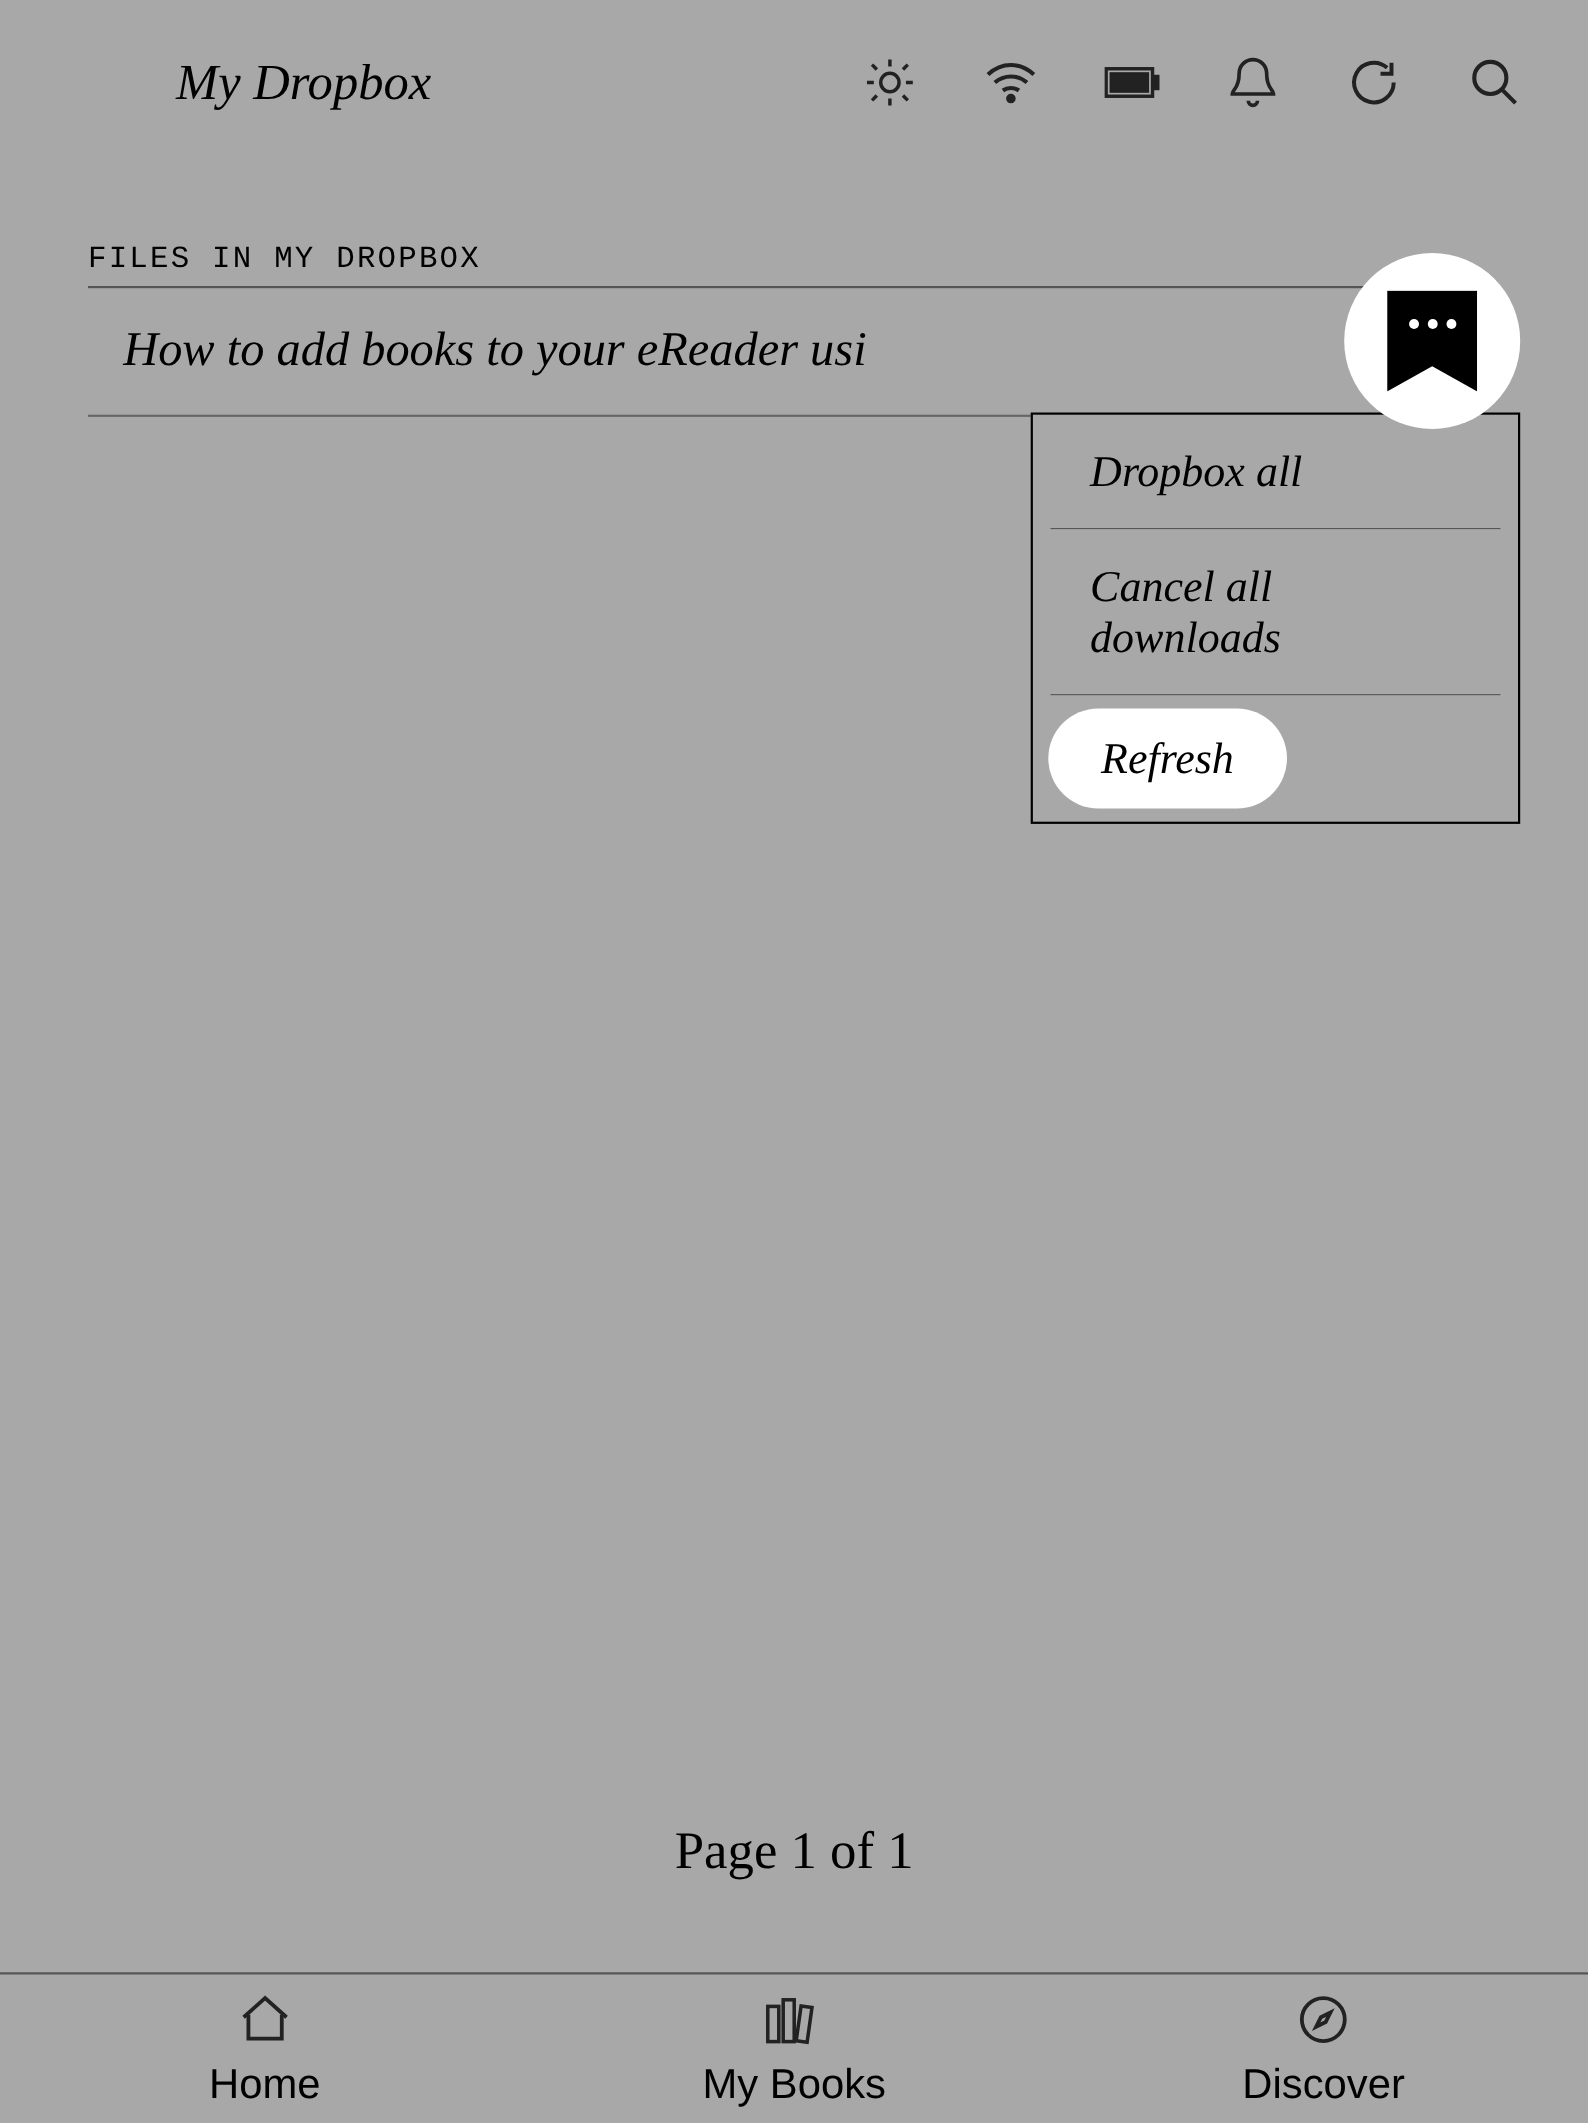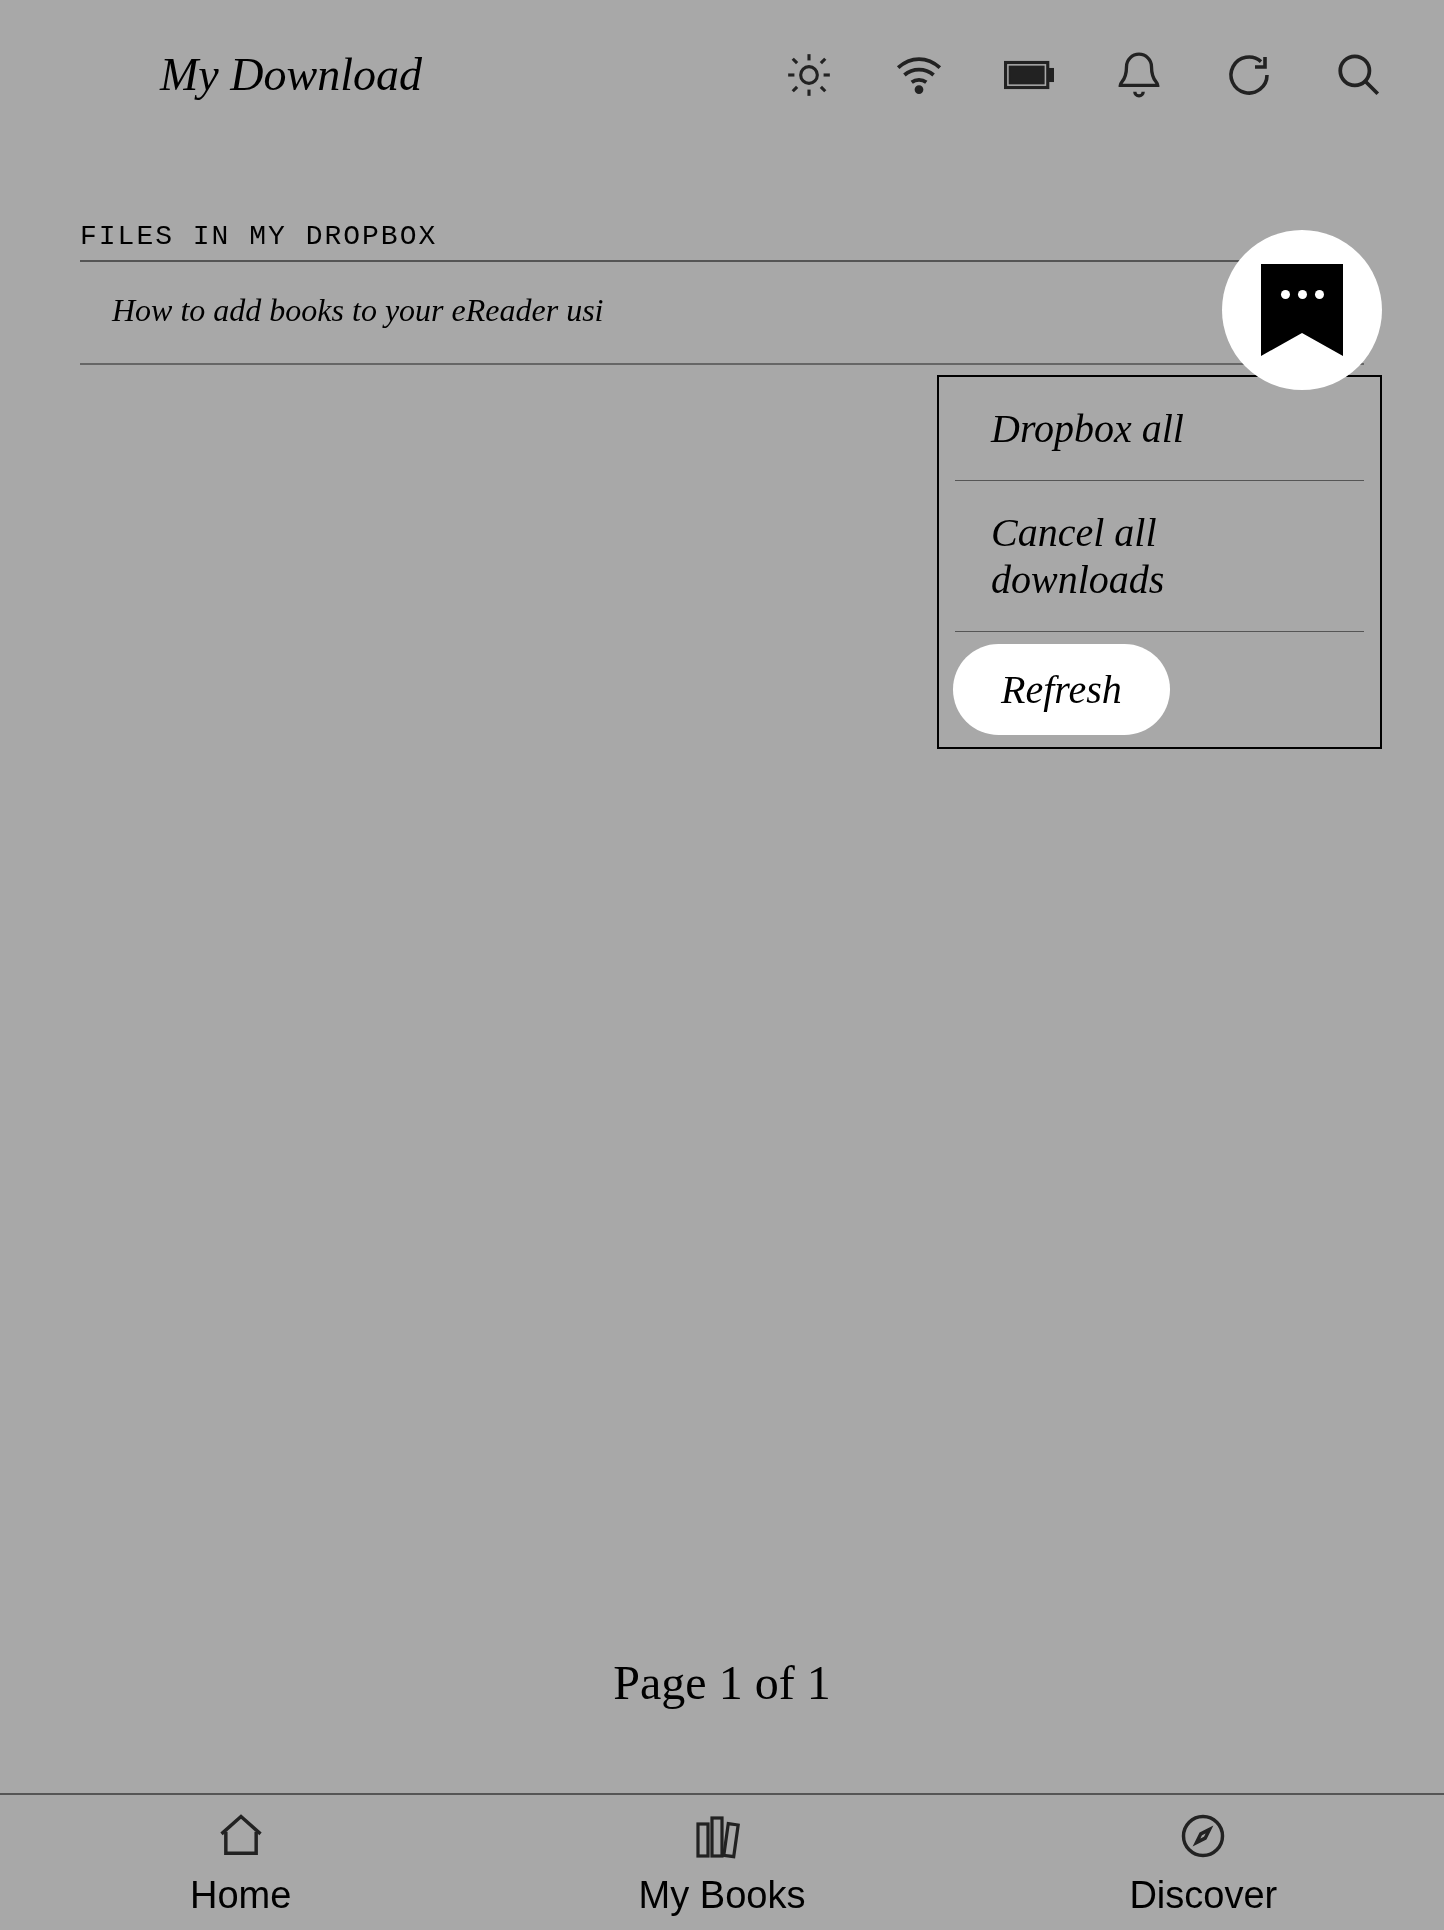--- a/index.html
+++ b/index.html
@@ -51,21 +51,21 @@
     position: relative;
   }
   .sort-label {
     font-style: italic;
     font-size: 40px;
   }
   .chev { margin-left: 22px; }
 
   .file-row {
     font-style: italic;
-    font-size: 32px;
+    font-size: 44px;
     padding: 30px 0 34px 32px;
     border-bottom: 2px solid #666;
     white-space: nowrap;
     overflow: hidden;
   }
 
   
   .more-circle {
     position: absolute;
     top: 230px;
@@ -140,21 +140,21 @@
     font-family: -apple-system, Helvetica, Arial, sans-serif;
     font-size: 38px;
   }
   .nav-item.active { font-weight: 700; }
   .nav-icon { height: 56px; display:flex; align-items:center; justify-content:center; }
 </style>
 </head>
 <body>
 
 <div class="header">
-  <div class="header-title">My Download</div>
+  <div class="header-title">My Dropbox</div>
   <div class="header-icons">
     <div class="hicon">
       <svg width="50" height="50" viewBox="0 0 24 24" fill="none" stroke-width="1.5">
           <circle cx="12" cy="12" r="4"></circle>
           <line x1="12" y1="2" x2="12" y2="5"></line>
           <line x1="12" y1="19" x2="12" y2="22"></line>
           <line x1="4.2" y1="4.2" x2="6.3" y2="6.3"></line>
           <line x1="17.7" y1="17.7" x2="19.8" y2="19.8"></line>
           <line x1="2" y1="12" x2="5" y2="12"></line>
           <line x1="19" y1="12" x2="22" y2="12"></line>

